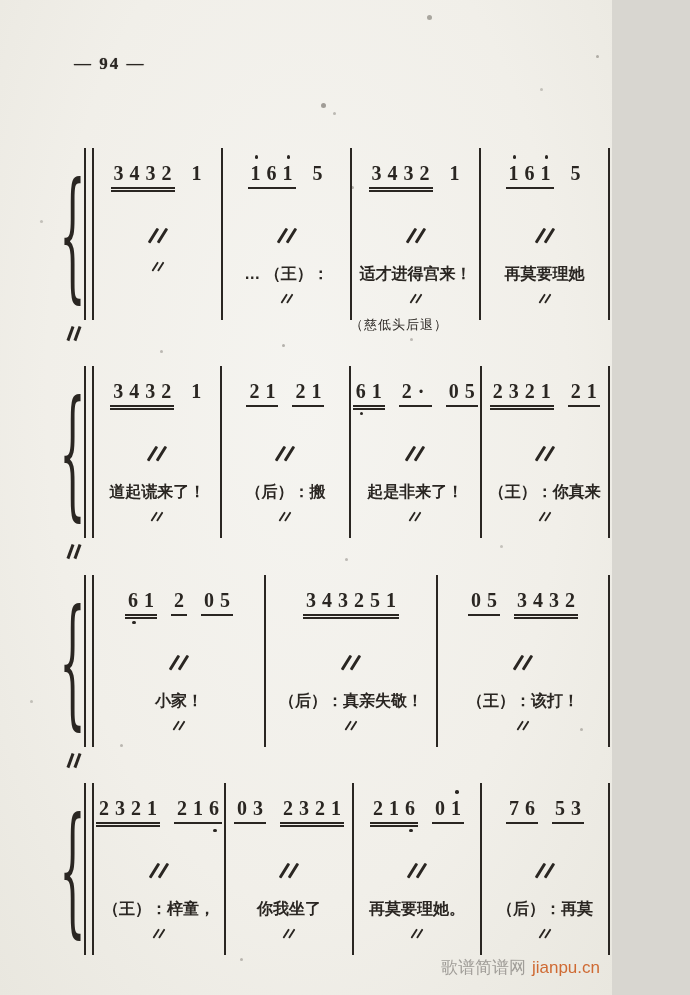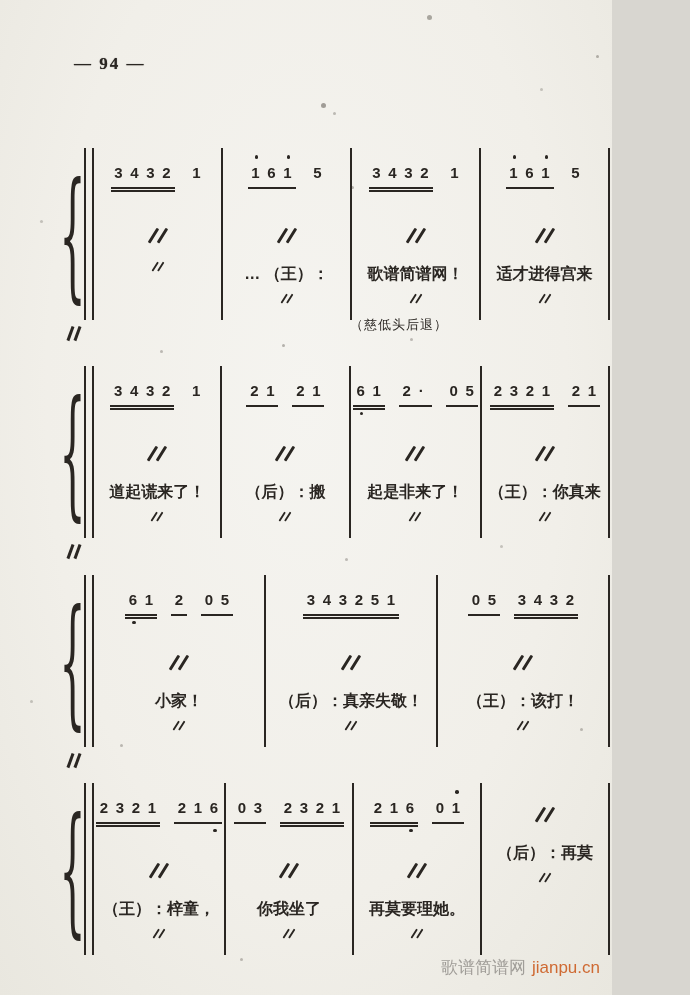--- a/index.html
+++ b/index.html
@@ -43,21 +43,21 @@
   .sys{position:absolute;left:62px;width:548px;height:172px;display:flex;}
   .sys1{top:148px}.sys2{top:366px}.sys3{top:575px}.sys4{top:783px}
   .bracecol{width:22px;display:flex;align-items:center;justify-content:center;overflow:visible;}
   .brace{display:block;font-family:"DejaVu Serif",serif;font-size:52px;line-height:60px;
     transform:scale(.8,2.7);color:#2a2622;}
   .measures{flex:1;display:flex;align-items:stretch;}
   .startline{width:6px;border-left:2.5px solid #2a2622;border-right:2.5px solid #2a2622;}
   .measure{flex:1;border-right:2.5px solid #2a2622;display:flex;flex-direction:column;padding:8px 2px 2px 2px;}
   .noterow{height:50px;display:flex;justify-content:center;align-items:flex-start;padding-top:6px;}
   .grp{position:relative;display:inline-block;padding:0 3px 3px 3px;white-space:nowrap;
-    font-family:Liberation Sans, sans-serif;font-weight:bold;font-size:15px;line-height:22px;}
+    font-family:Liberation Serif, serif;font-weight:bold;font-size:20px;line-height:22px;}
   .grp+.grp{margin-left:14px;}
   .grp.u1{border-bottom:2px solid #2a2622;}
   .grp.u2{border-bottom:2px solid #2a2622;}
   .grp.u2::after{content:"";position:absolute;left:0;right:0;bottom:-5px;height:2px;background:#2a2622;}
   .d{position:relative;display:inline-block;min-width:10px;text-align:center;margin-right:6px;}
   .d:last-child{margin-right:0;}
   .d.hi::before{content:"";position:absolute;top:-7px;left:4px;width:3.5px;height:3.5px;border-radius:50%;background:#2a2622;}
   .d.lo::after{content:"";position:absolute;bottom:-13px;left:4px;width:3.5px;height:3.5px;border-radius:50%;background:#2a2622;}
   .aug{display:inline-block;width:7px;text-align:center;margin-right:4px;}
   .dittorow{height:46px;display:flex;justify-content:center;align-items:center;}
@@ -137,42 +137,42 @@
               <span class="grp u2"><span class="d">3</span><span class="d">4</span><span class="d">3</span><span class="d">2</span></span>
               <span class="grp u0"><span class="d">1</span></span>
             </div>
             <div class="dittorow">
               <span class="ditto">
                 <i></i>
                 <i></i>
               </span>
             </div>
             <div class="lyricrow">
-              <span class="lyric">歌谱简谱网！</span>
+              <span class="lyric">适才进得宫来！</span>
             </div>
             <div class="smdittorow">
               <span class="ditto sm">
                 <i></i>
                 <i></i>
               </span>
             </div>
           </div>
           <div class="measure">
             <div class="noterow">
               <span class="grp u1"><span class="d hi">1</span><span class="d">6</span><span class="d hi">1</span></span>
               <span class="grp u0"><span class="d">5</span></span>
             </div>
             <div class="dittorow">
               <span class="ditto">
                 <i></i>
                 <i></i>
               </span>
             </div>
             <div class="lyricrow">
-              <span class="lyric">适才进得宫来</span>
+              <span class="lyric">再莫要理她</span>
             </div>
             <div class="smdittorow">
               <span class="ditto sm">
                 <i></i>
                 <i></i>
               </span>
             </div>
           </div>
         </div>
         <span class="leftmark">
@@ -415,20 +415,24 @@
               <span class="lyric">再莫要理她。</span>
             </div>
             <div class="smdittorow">
               <span class="ditto sm">
                 <i></i>
                 <i></i>
               </span>
             </div>
           </div>
           <div class="measure">
+            <div class="noterow">
+              <span class="grp u1"><span class="d">7</span><span class="d">6</span></span>
+              <span class="grp u1"><span class="d">5</span><span class="d">3</span></span>
+            </div>
             <div class="dittorow">
               <span class="ditto">
                 <i></i>
                 <i></i>
               </span>
             </div>
             <div class="lyricrow">
               <span class="lyric">（后）：再莫</span>
             </div>
             <div class="smdittorow">

